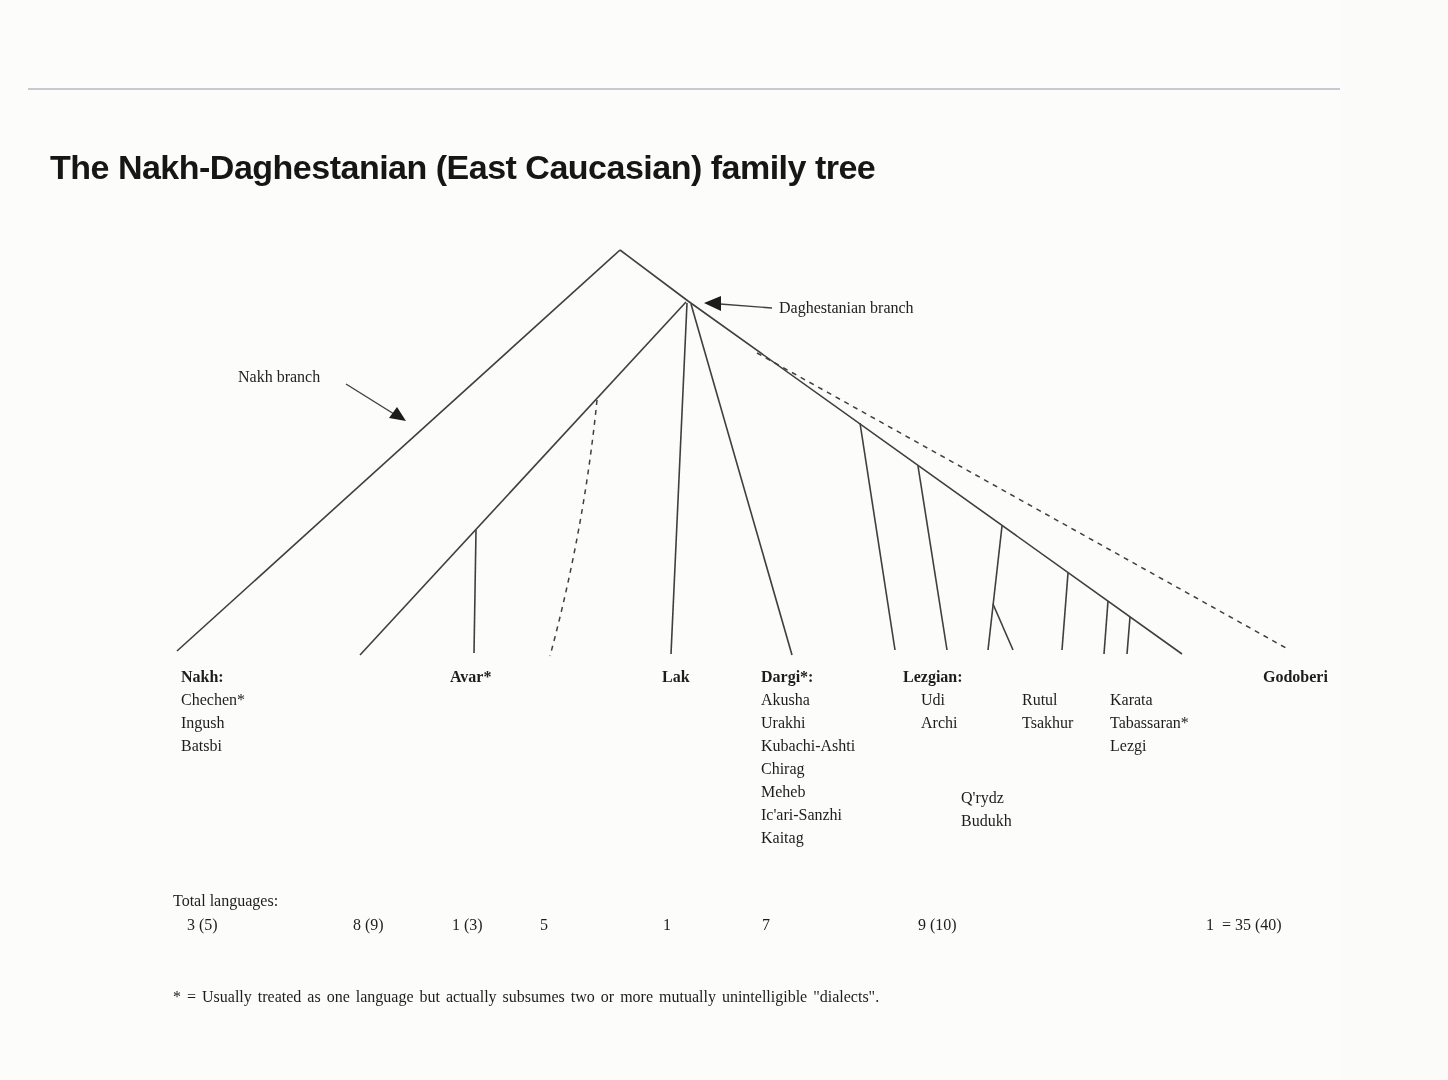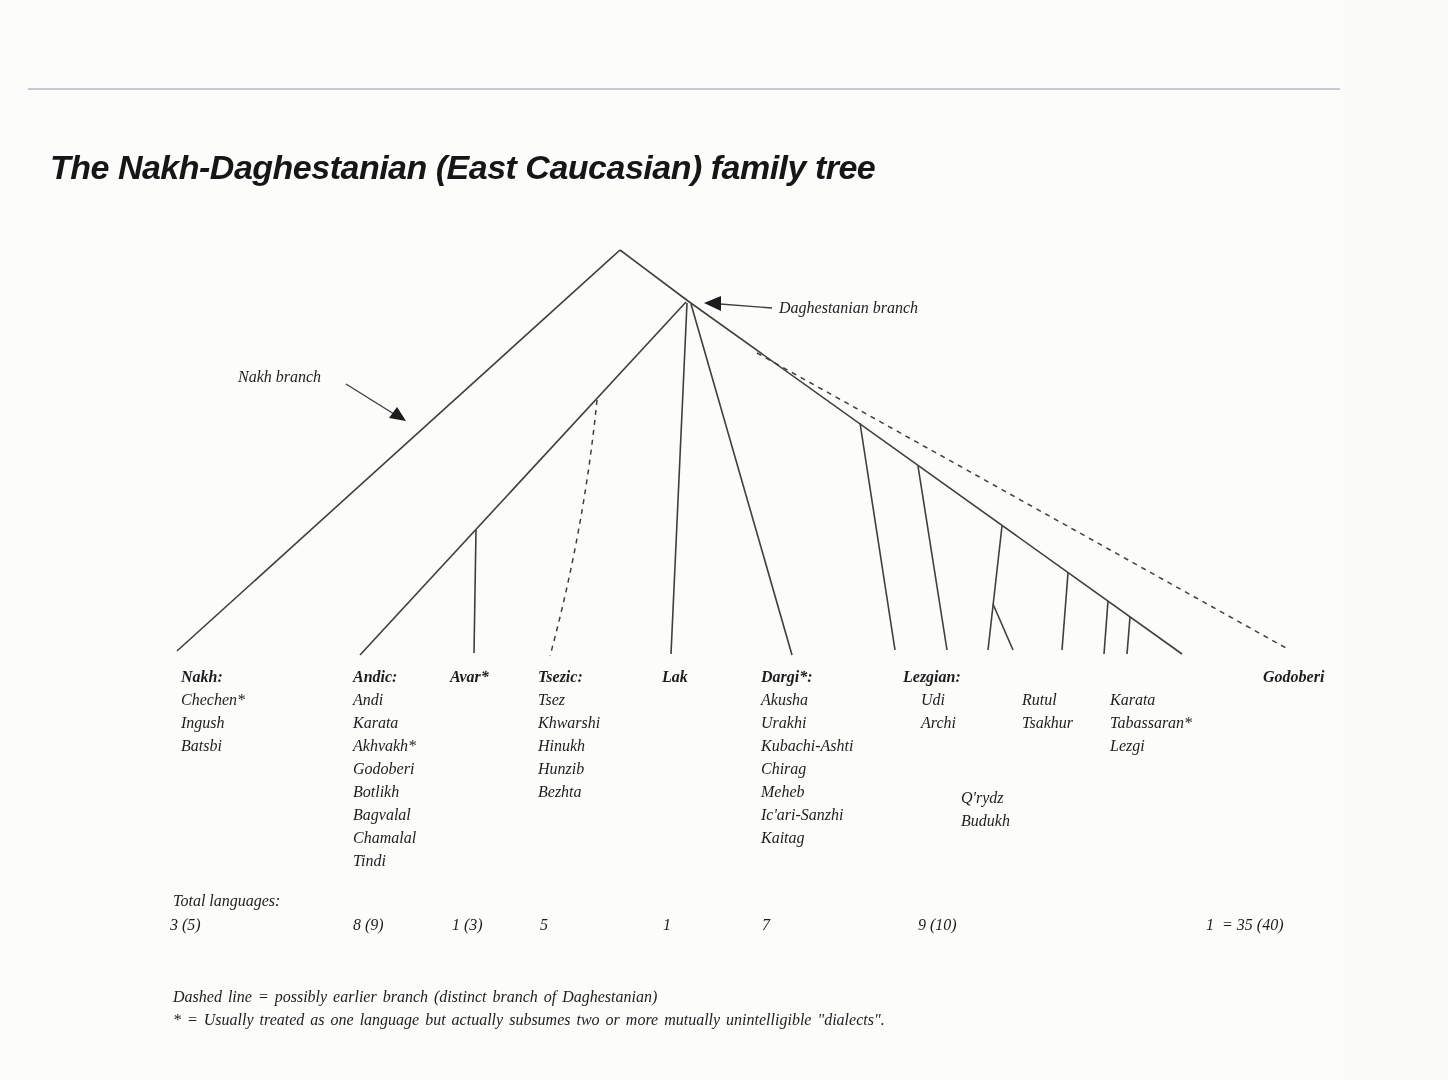--- a/index.html
+++ b/index.html
@@ -1,18 +1,18 @@
 <!DOCTYPE html>
 <html><head>
 <meta charset="utf-8">
 <style>
   html,body{margin:0;padding:0;background:#fbfbf9;}
   .canvas{
     position:relative;width:1340px;height:1080px;overflow:hidden;
-    background:#fcfcfa;font-family:"Liberation Serif",serif;color:#1d1d1d;font-style:italic;
+    background:#fcfcfa;font-family:"Liberation Serif",serif;color:#1d1d1d;
   }
   .top-rule{
     position:absolute;left:28px;top:88px;width:1420px;height:2px;
     background:#c7c7d8;
   }
   .title{
     position:absolute;left:50px;top:148px;margin:0;
     font-family:"Liberation Sans",sans-serif;font-size:34px;font-weight:600;
     letter-spacing:-0.5px;color:#161616;white-space:nowrap;
   }
@@ -32,21 +32,21 @@
   .col-lak{left:662px;top:665px;}
   .col-dargi{left:761px;top:665px;}
   .col-lezgian-hdr{left:903px;top:665px;}
   .col-lezgian-a{left:921px;top:688px;}
   .col-lezgian-b{left:961px;top:786px;}
   .col-lezgian-c{left:1022px;top:688px;}
   .col-lezgian-d{left:1110px;top:688px;}
   .col-khinalug{left:1263px;top:665px;}
   .totals-label{position:absolute;left:173px;top:892px;font-size:16px;}
   .tval{position:absolute;top:916px;font-size:16px;white-space:pre;}
-  .tval-nakh{left:170px;}
+  .tval-nakh{left:187px;}
   .tval-andic{left:353px;}
   .tval-avar{left:452px;}
   .tval-tsezic{left:540px;}
   .tval-lak{left:663px;}
   .tval-dargi{left:762px;}
   .tval-lezgian{left:918px;}
   .tval-khinalug{left:1206px;}
   .footnotes{
     position:absolute;left:173px;top:985px;font-size:16px;line-height:23px;
     white-space:nowrap;word-spacing:2px;
@@ -96,44 +96,25 @@
   <div class="annot annot-nakh">Nakh branch</div>
   <div class="annot annot-dag">Daghestanian branch</div>
 
   <div class="col col-nakh">
     <div class="hdr">Nakh:</div>
     <div>Chechen*</div>
     <div>Ingush</div>
     <div>Batsbi</div>
   </div>
 
-  <div class="col col-andic">
-    <div class="hdr">Andic:</div>
-    <div>Andi</div>
-    <div>Karata</div>
-    <div>Akhvakh*</div>
-    <div>Godoberi</div>
-    <div>Botlikh</div>
-    <div>Bagvalal</div>
-    <div>Chamalal</div>
-    <div>Tindi</div>
-  </div>
 
   <div class="col col-avar">
     <div class="hdr">Avar*</div>
   </div>
 
-  <div class="col col-tsezic">
-    <div class="hdr">Tsezic:</div>
-    <div>Tsez</div>
-    <div>Khwarshi</div>
-    <div>Hinukh</div>
-    <div>Hunzib</div>
-    <div>Bezhta</div>
-  </div>
 
   <div class="col col-lak">
     <div class="hdr">Lak</div>
   </div>
 
   <div class="col col-dargi">
     <div class="hdr">Dargi*:</div>
     <div>Akusha</div>
     <div>Urakhi</div>
     <div>Kubachi-Ashti</div>
@@ -172,17 +153,16 @@
   <div class="tval tval-nakh">3 (5)</div>
   <div class="tval tval-andic">8 (9)</div>
   <div class="tval tval-avar">1 (3)</div>
   <div class="tval tval-tsezic">5</div>
   <div class="tval tval-lak">1</div>
   <div class="tval tval-dargi">7</div>
   <div class="tval tval-lezgian">9 (10)</div>
   <div class="tval tval-khinalug">1  = 35 (40)</div>
 
   <div class="footnotes">
-    <div>Dashed line = possibly earlier branch (distinct branch of Daghestanian)</div>
     <div>* = Usually treated as one language but actually subsumes two or more mutually unintelligible "dialects".</div>
   </div>
 
 </div>
 
 </body></html>

